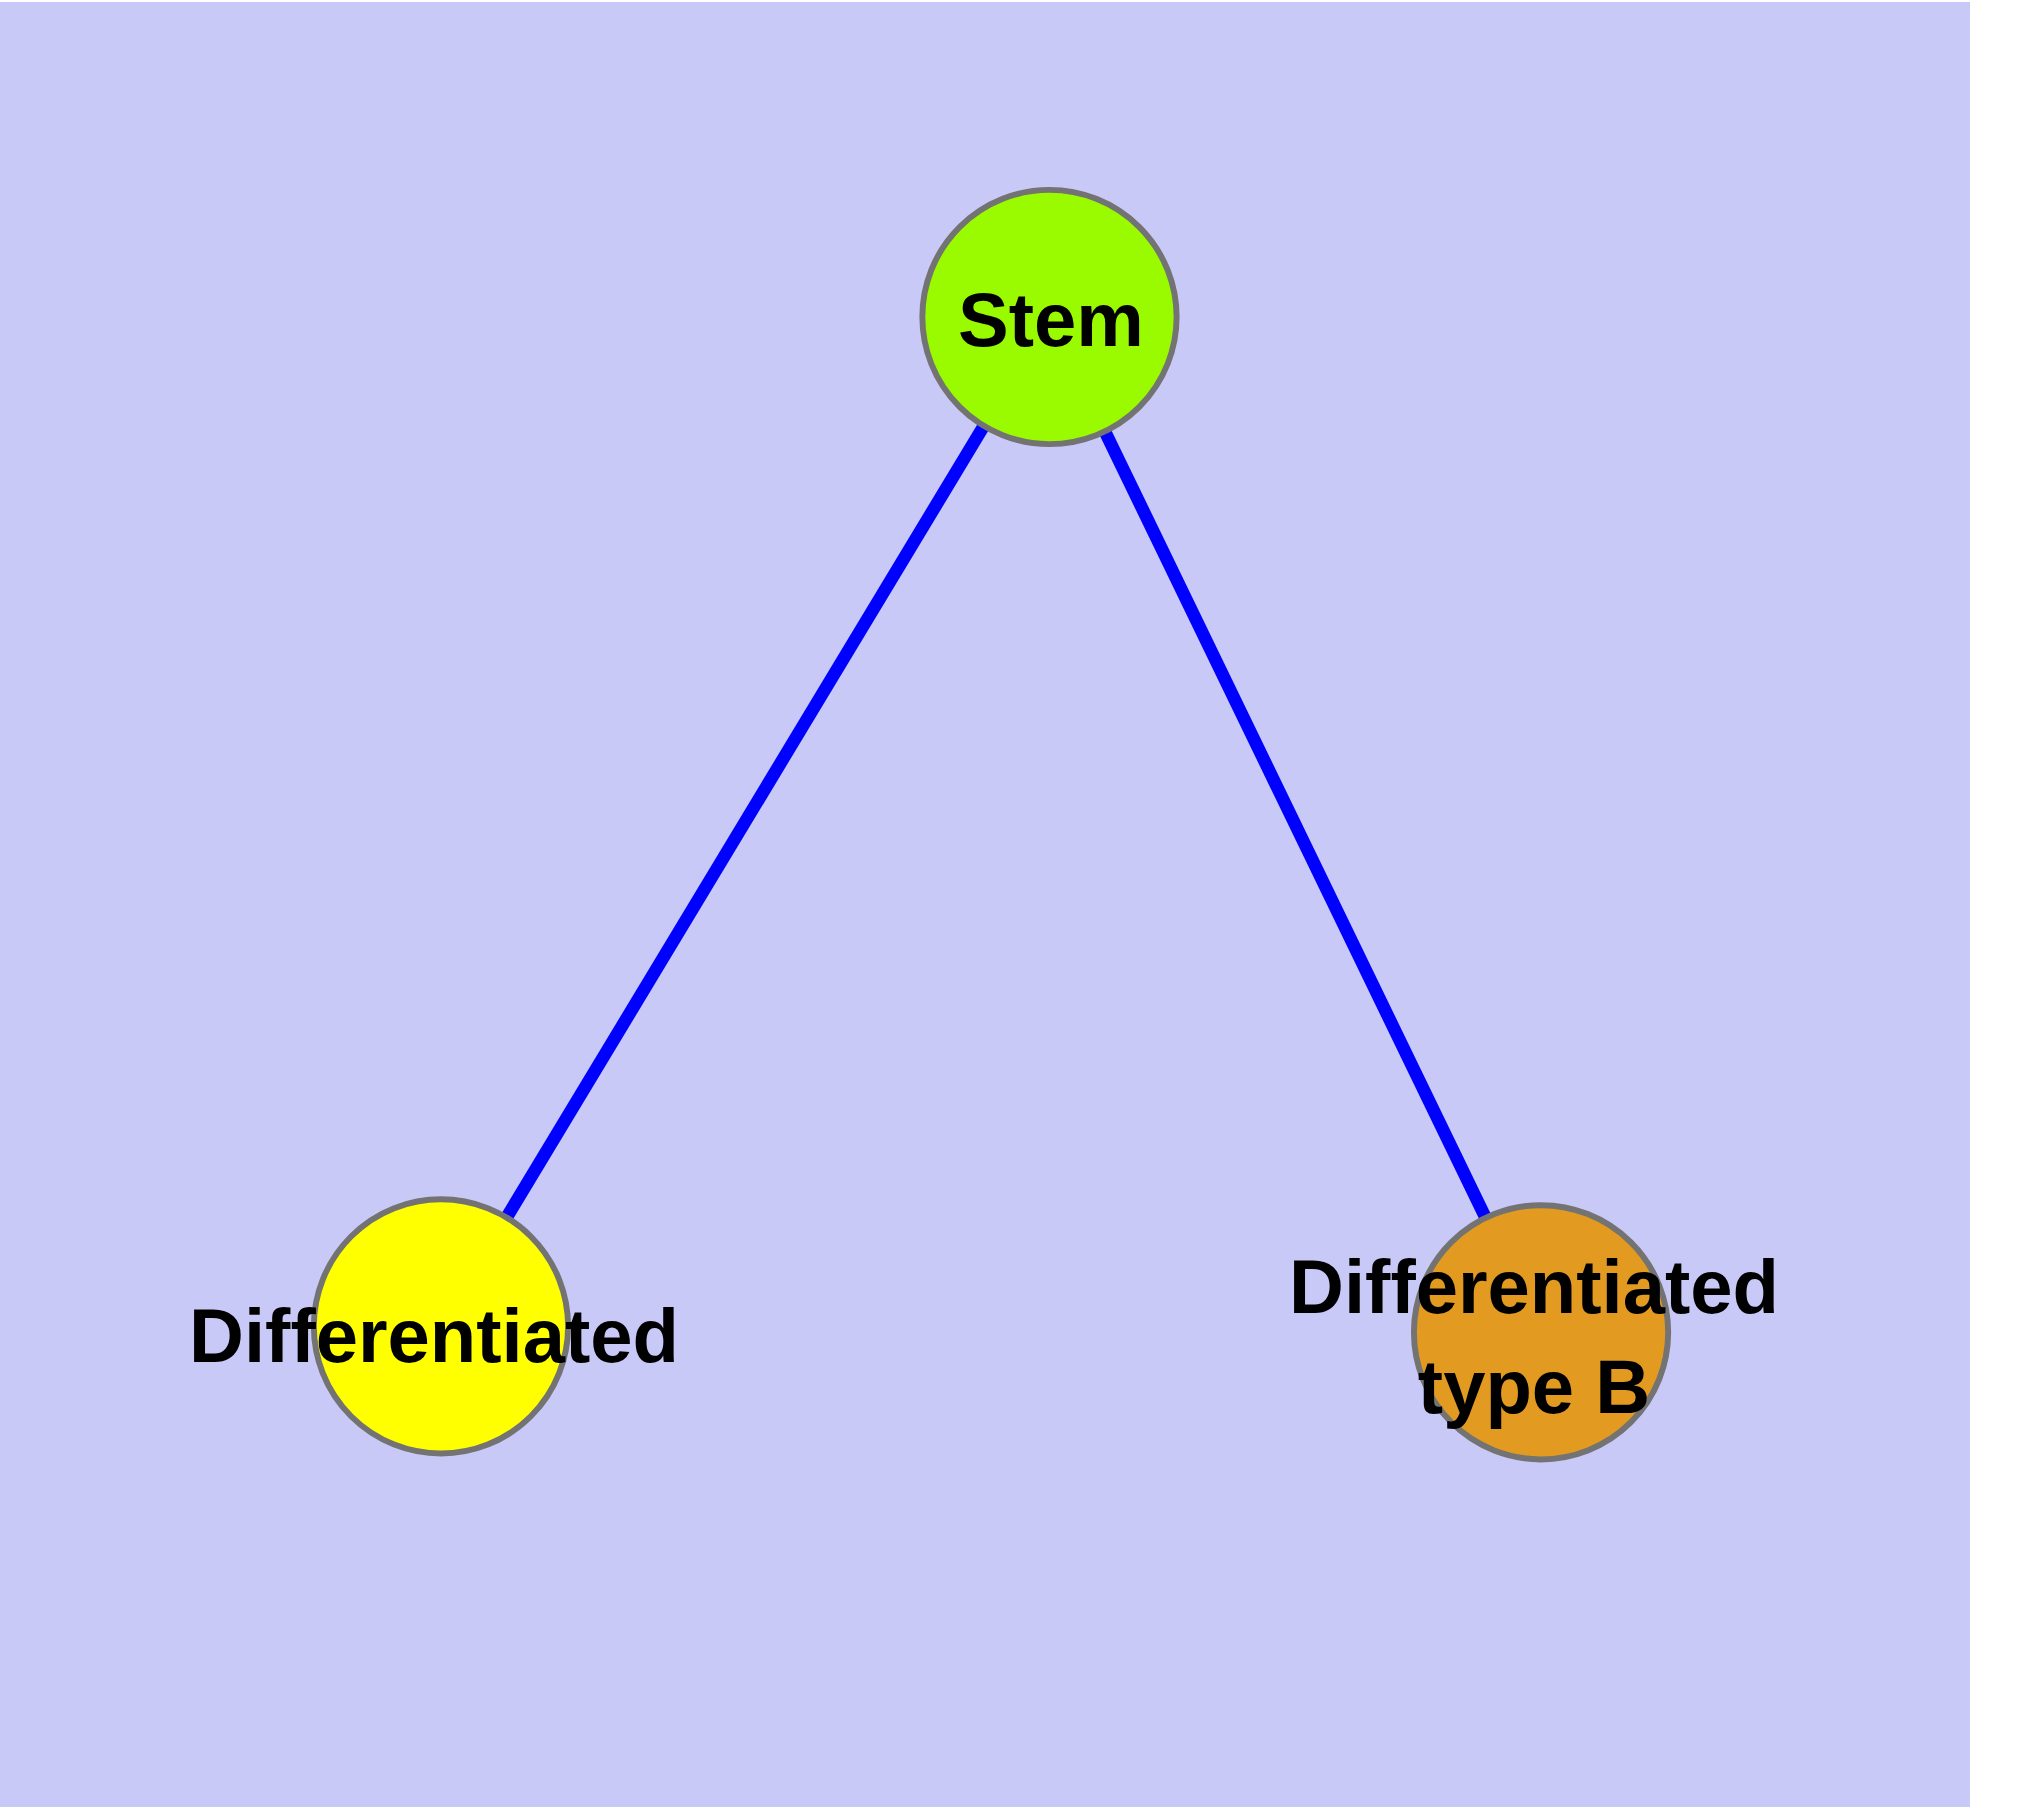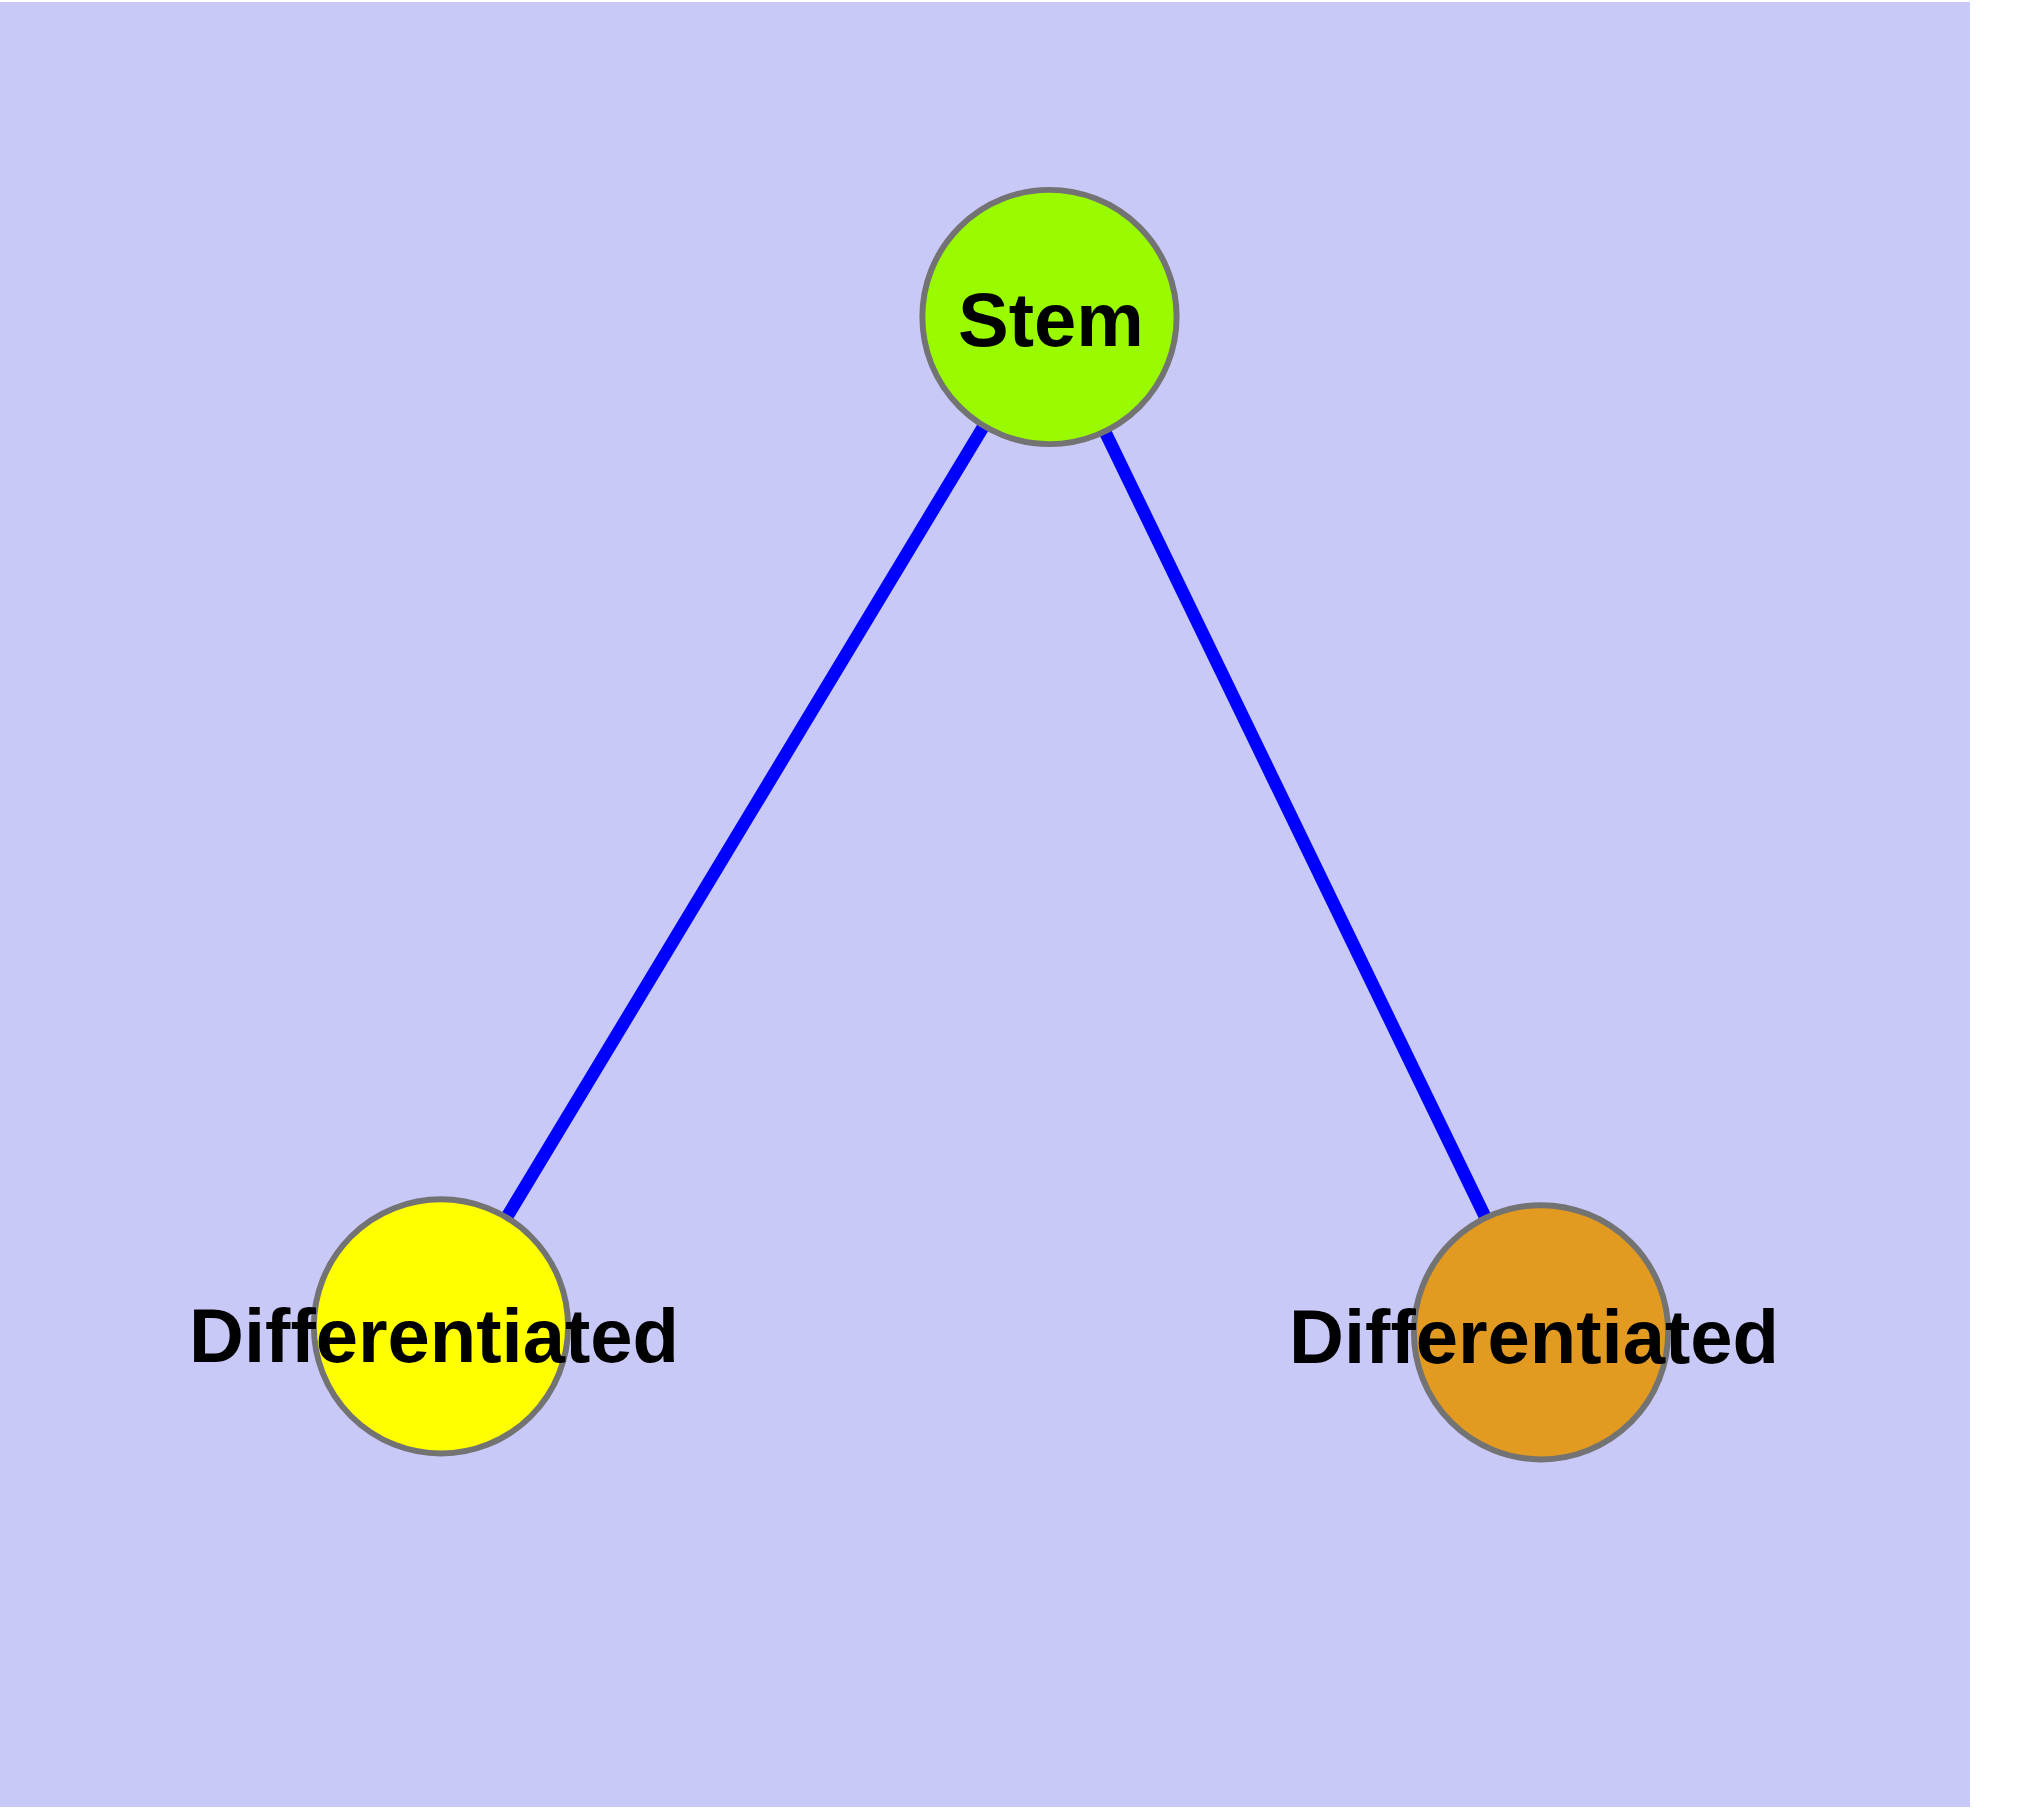--- a/index.html
+++ b/index.html
@@ -59,15 +59,16 @@
   <div class="node-label" id="label-stem" style="left: 1051px; top: 320px; color: rgb(0, 0, 0); font-size: 76px;">
     <span>Stem</span>
   </div>
 
   <div class="node-label" id="label-type-a" style="left: 434px; top: 1336px; color: rgb(0, 0, 0); font-size: 76px;">
     <span>Differentiated</span>
   </div>
 
   <div class="node-label" id="label-type-b" style="left: 1534px; top: 1337px; color: rgb(0, 0, 0); font-size: 76px;">
     <span>Differentiated</span>
+    <span>type B</span>
   </div>
 </div>
 
 
 </body></html>

